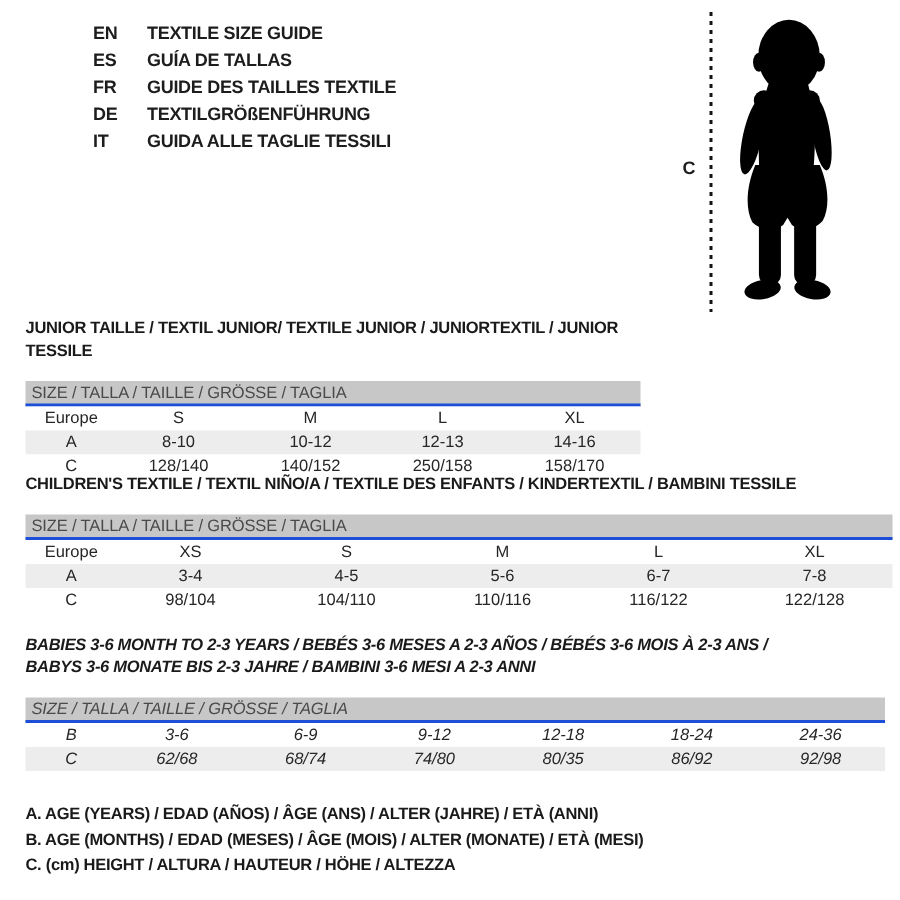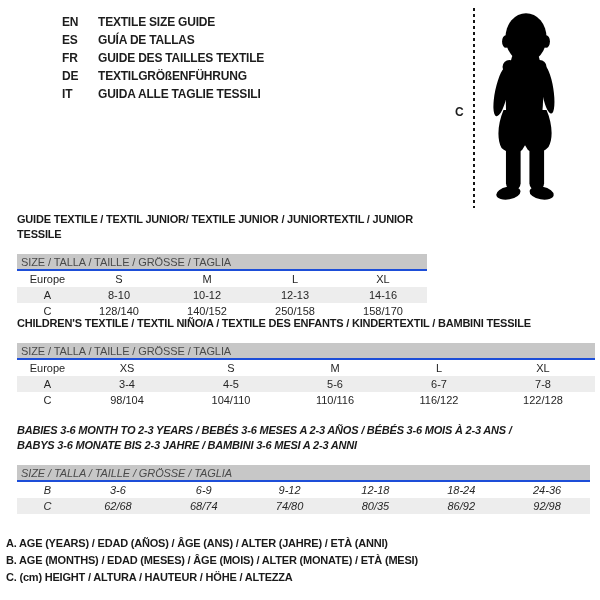--- a/index.html
+++ b/index.html
@@ -25,21 +25,21 @@
   .size-bar{height:17px;line-height:17px;background:#c7c7c7;color:#4a4a4a;
             font-size:11px;padding-left:4px;border-bottom:2px solid #1d4ed8;
             box-sizing:border-box;letter-spacing:-.1px;}
   .trow{display:grid;height:16px;line-height:16px;font-size:11px;color:#262626;}
   .trow.zebra{background:#ededed;}
   .trow.white{background:#fff;}
   .tlabel{text-align:center;padding-left:3px;}
   .tcell{text-align:center;}
 
   
-  .footnotes{position:absolute;left:6px;top:535px;}
+  .footnotes{position:absolute;left:17px;top:535px;}
   .footnote{font-size:11px;font-weight:700;letter-spacing:-.2px;line-height:17px;color:#1a1a1a;}
 </style>
 </head>
 <body>
 
 <div id="page">
 
   <div class="lang-block">
     <div class="lang-row">
       <span class="lang-code">EN</span>
@@ -78,21 +78,21 @@
       <ellipse cx="67" cy="81" rx="6" ry="25" transform="rotate(-9 67 81)"></ellipse>
       <path d="M22,102 C16,116 15,132 20,141 C26,147 36,147 41,143 L44,138 L47,143 C52,147 62,147 68,140 C73,131 72,116 66,102 Z"></path>
       <rect x="24.5" y="136" width="15" height="48" rx="7"></rect>
       <rect x="48.5" y="136" width="15" height="48" rx="7"></rect>
       <ellipse cx="27" cy="187" rx="12.5" ry="6.5" transform="rotate(-10 27 187)"></ellipse>
       <ellipse cx="61" cy="187" rx="12.5" ry="6.5" transform="rotate(10 61 187)"></ellipse>
     </g>
   </svg>
 
   <div class="section" style="top:212px;width:410px;">
-    <div class="section-title">GUIDE TEXTILE / TEXTIL JUNIOR/ TEXTILE JUNIOR / JUNIORTEXTIL / JUNIOR TESSILE</div>
+    <div class="section-title">JUNIOR TAILLE / TEXTIL JUNIOR/ TEXTILE JUNIOR / JUNIORTEXTIL / JUNIOR TESSILE</div>
     <div class="table-box">
         <div class="size-bar">SIZE / TALLA / TAILLE / GRÖSSE / TAGLIA</div>
         <div class="trow white" style="grid-template-columns: 58px repeat(4, 1fr);">
           <div class="tlabel">Europe</div>
           <div class="tcell">S</div>
           <div class="tcell">M</div>
           <div class="tcell">L</div>
           <div class="tcell">XL</div>
         </div>
         <div class="trow zebra" style="grid-template-columns: 58px repeat(4, 1fr);">

